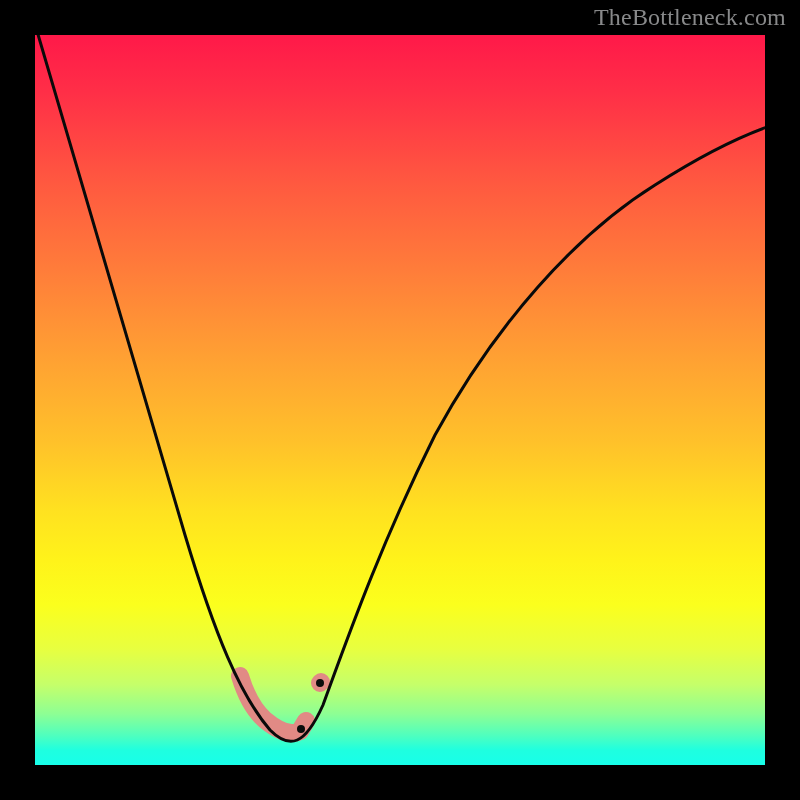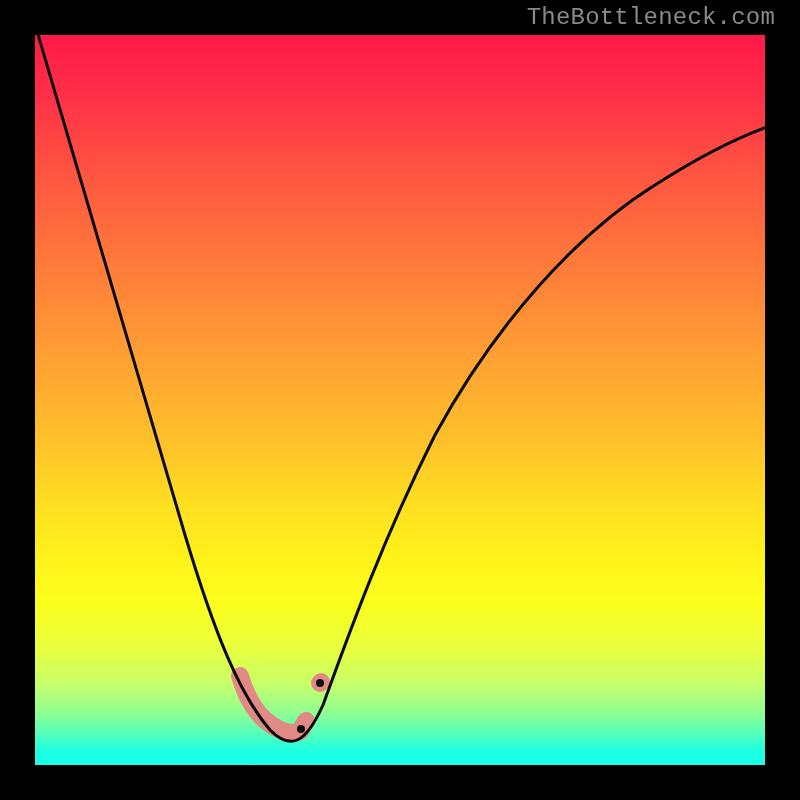--- a/index.html
+++ b/index.html
@@ -12,22 +12,22 @@
   }
   .outer {
     position: relative;
     width: 800px;
     height: 800px;
     background: #000000;
   }
   .watermark {
     position: absolute;
     top: 4px;
-    right: 25px;
-    font-family: Liberation Mono, monospace;
+    right: 14px;
+    font-family: Liberation Serif, serif;
     font-size: 24px;
     color: #88898a;
     letter-spacing: 0.2px;
     user-select: none;
   }
   .plot {
     position: absolute;
     left: 35px;
     top: 35px;
     width: 730px;

